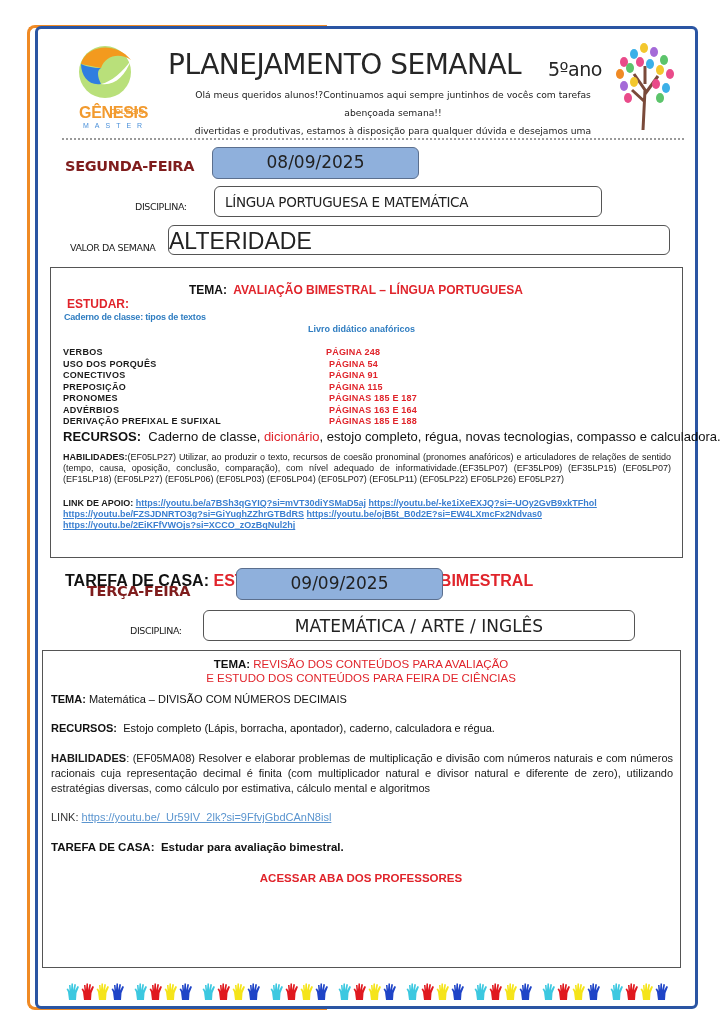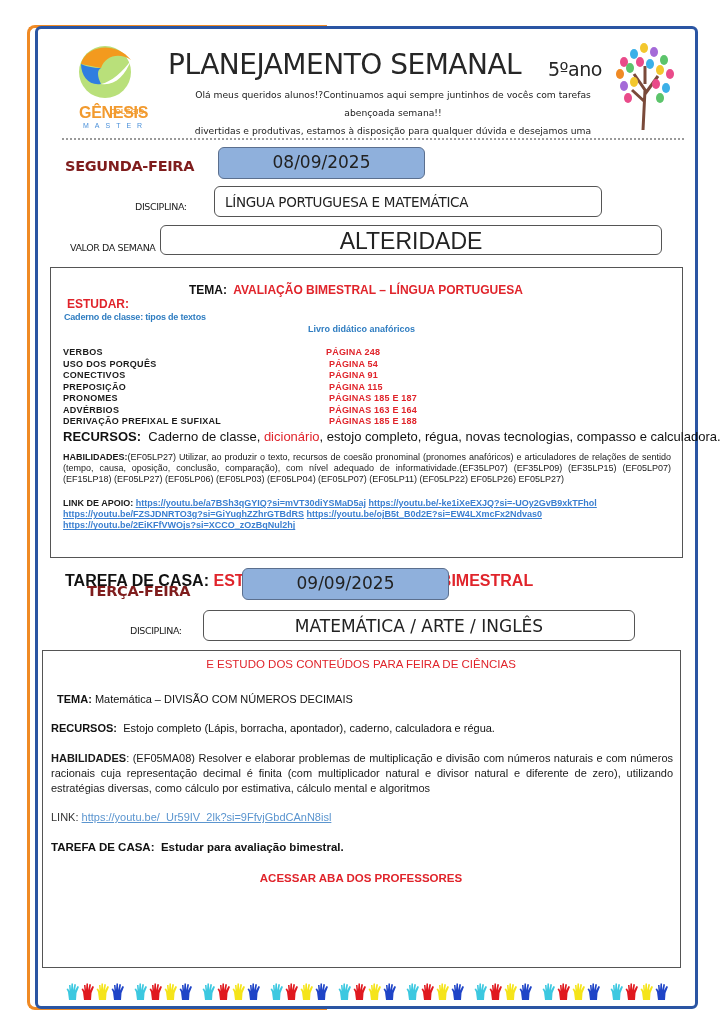--- a/index.html
+++ b/index.html
@@ -24,21 +24,21 @@
 
   .title { position: absolute; left: 168px; top: 48px; font-family: "DejaVu Sans", sans-serif; font-size: 28px; color: #262626; font-weight: normal; letter-spacing: -.5px; }
   .grade { position: absolute; left: 548px; top: 58px; font-family: "DejaVu Sans", sans-serif; font-size: 19px; color: #262626; letter-spacing: -.5px; }
   .greeting { position: absolute; left: 178px; top: 86px; width: 430px; font-family: "DejaVu Sans", sans-serif; font-size: 9.2px; line-height: 18px; text-align: center; color: #222; }
   .tree { position: absolute; left: 612px; top: 40px; width: 66px; height: 92px; }
   .dotted { position: absolute; left: 62px; top: 138px; width: 622px; border-top: 2px dotted #9a9a9a; }
 
   
   .day-label { position: absolute; font-family: "DejaVu Sans", sans-serif; font-weight: bold; font-size: 14.5px; color: #7f1d1d; letter-spacing: -.3px; }
   .date-box { position: absolute; background: #8fb0dc; border: 1.5px solid #5b6f8e; border-radius: 6px;
-    font-family: "DejaVu Sans", sans-serif; font-size: 17px; color: #222; text-align: center; margin-left: 6px; }
+    font-family: "DejaVu Sans", sans-serif; font-size: 17px; color: #222; text-align: center; }
   .small-label { position: absolute; font-family: "DejaVu Sans", sans-serif; font-size: 9.5px; color: #222; letter-spacing: -.4px; }
   .field-box { position: absolute; border: 1.3px solid #555; border-radius: 6px; background: #fff;
     font-family: "DejaVu Sans", sans-serif; color: #222; }
 
   
   .content-box { position: absolute; border: 1.5px solid #555; background: #fff; }
   .t { position: absolute; white-space: nowrap; }
   .red { color: #e0242b; }
   .blue { color: #2f7dc1; }
   .link { color: #3b7fd0; text-decoration: underline; }
@@ -101,21 +101,21 @@
     </g>
   </svg>
 </div>
 <div class="dotted"></div>
 
 <div class="day-label" style="left:65px; top:158px;">SEGUNDA-FEIRA</div>
 <div class="date-box" style="left:212px; top:147px; width:207px; height:32px; line-height:29px;">08/09/2025</div>
 <div class="small-label" style="left:135px; top:201px;">DISCIPLINA:</div>
 <div class="field-box" style="left:214px; top:186px; width:388px; height:31px; font-size:13.5px; line-height:30px; padding-left:10px; letter-spacing:-.3px;">LÍNGUA PORTUGUESA E MATEMÁTICA</div>
 <div class="small-label" style="left:70px; top:242px;">VALOR DA SEMANA</div>
-<div class="field-box" style="left:160px; top:225px; width:502px; height:30px; font-family:'Liberation Sans',sans-serif; font-size:23px; line-height:31px; text-align:center;">ALTERIDADE</div>
+<div class="field-box" style="left:168px; top:225px; width:502px; height:30px; font-family:'Liberation Sans',sans-serif; font-size:23px; line-height:31px; ">ALTERIDADE</div>
 
 <div class="content-box" style="left:50px; top:267px; width:633px; height:291px;"></div>
 <div class="t b" style="left:189px; top:283px; font-size:12px;">
   <span>TEMA:</span>&nbsp;
   <span class="red">AVALIAÇÃO  BIMESTRAL – LÍNGUA PORTUGUESA</span>
 </div>
 <div class="t b red" style="left:67px; top:297px; font-size:12px;">ESTUDAR:</div>
 <div class="t b blue" style="left:64px; top:312px; font-size:9px; letter-spacing:-.2px;">Caderno de classe: tipos de textos</div>
 <div class="t b blue" style="left:308px; top:324px; font-size:9px;">Livro didático anafóricos</div>
 
@@ -158,23 +158,24 @@
   <span class="red">ESTUDAR  PARA  AVALIAÇÃO  BIMESTRAL</span>
 </div>
 
 <div class="day-label" style="left:87px; top:583px;">TERÇA-FEIRA</div>
 <div class="date-box" style="left:236px; top:568px; width:207px; height:32px; line-height:29px;">09/09/2025</div>
 <div class="small-label" style="left:130px; top:625px;">DISCIPLINA:</div>
 <div class="field-box" style="left:203px; top:610px; width:432px; height:31px; font-size:17px; line-height:30px; text-align:center;">MATEMÁTICA / ARTE / INGLÊS</div>
 
 <div class="content-box" style="left:42px; top:650px; width:639px; height:318px;"></div>
 <div class="t b" style="left:0; width:722px; top:657px; text-align:center; font-size:11.5px; line-height:14px;">
+  <div><span>TEMA:</span> <span class="red" style="font-weight:normal">REVISÃO DOS CONTEÚDOS  PARA AVALIAÇÃO</span></div>
   <div class="red" style="font-weight:normal">E ESTUDO  DOS CONTEÚDOS  PARA FEIRA DE CIÊNCIAS</div>
 </div>
-<div class="t" style="left:51px; top:693px; font-size:11px;margin-left:6px;">
+<div class="t" style="left:51px; top:693px; font-size:11px;">
   <span class="b">TEMA:</span>
   <span>Matemática – DIVISÃO  COM NÚMEROS DECIMAIS</span>
 </div>
 <div class="t" style="left:51px; top:722px; font-size:11px;">
   <span class="b">RECURSOS:</span>&nbsp;
   <span>Estojo completo (Lápis, borracha,  apontador),  caderno, calculadora  e régua.</span>
 </div>
 <div class="para" style="left:51px; top:751px; width:622px; font-size:11px; line-height:15px;">
   <span class="b">HABILIDADES</span><span>: (EF05MA08) Resolver  e elaborar  problemas  de  multiplicação e divisão  com números  naturais e com números racionais cuja representação decimal é finita (com multiplicador natural e divisor natural e diferente de zero), utilizando estratégias diversas,  como cálculo por estimativa,  cálculo mental  e algoritmos</span>
 </div>

